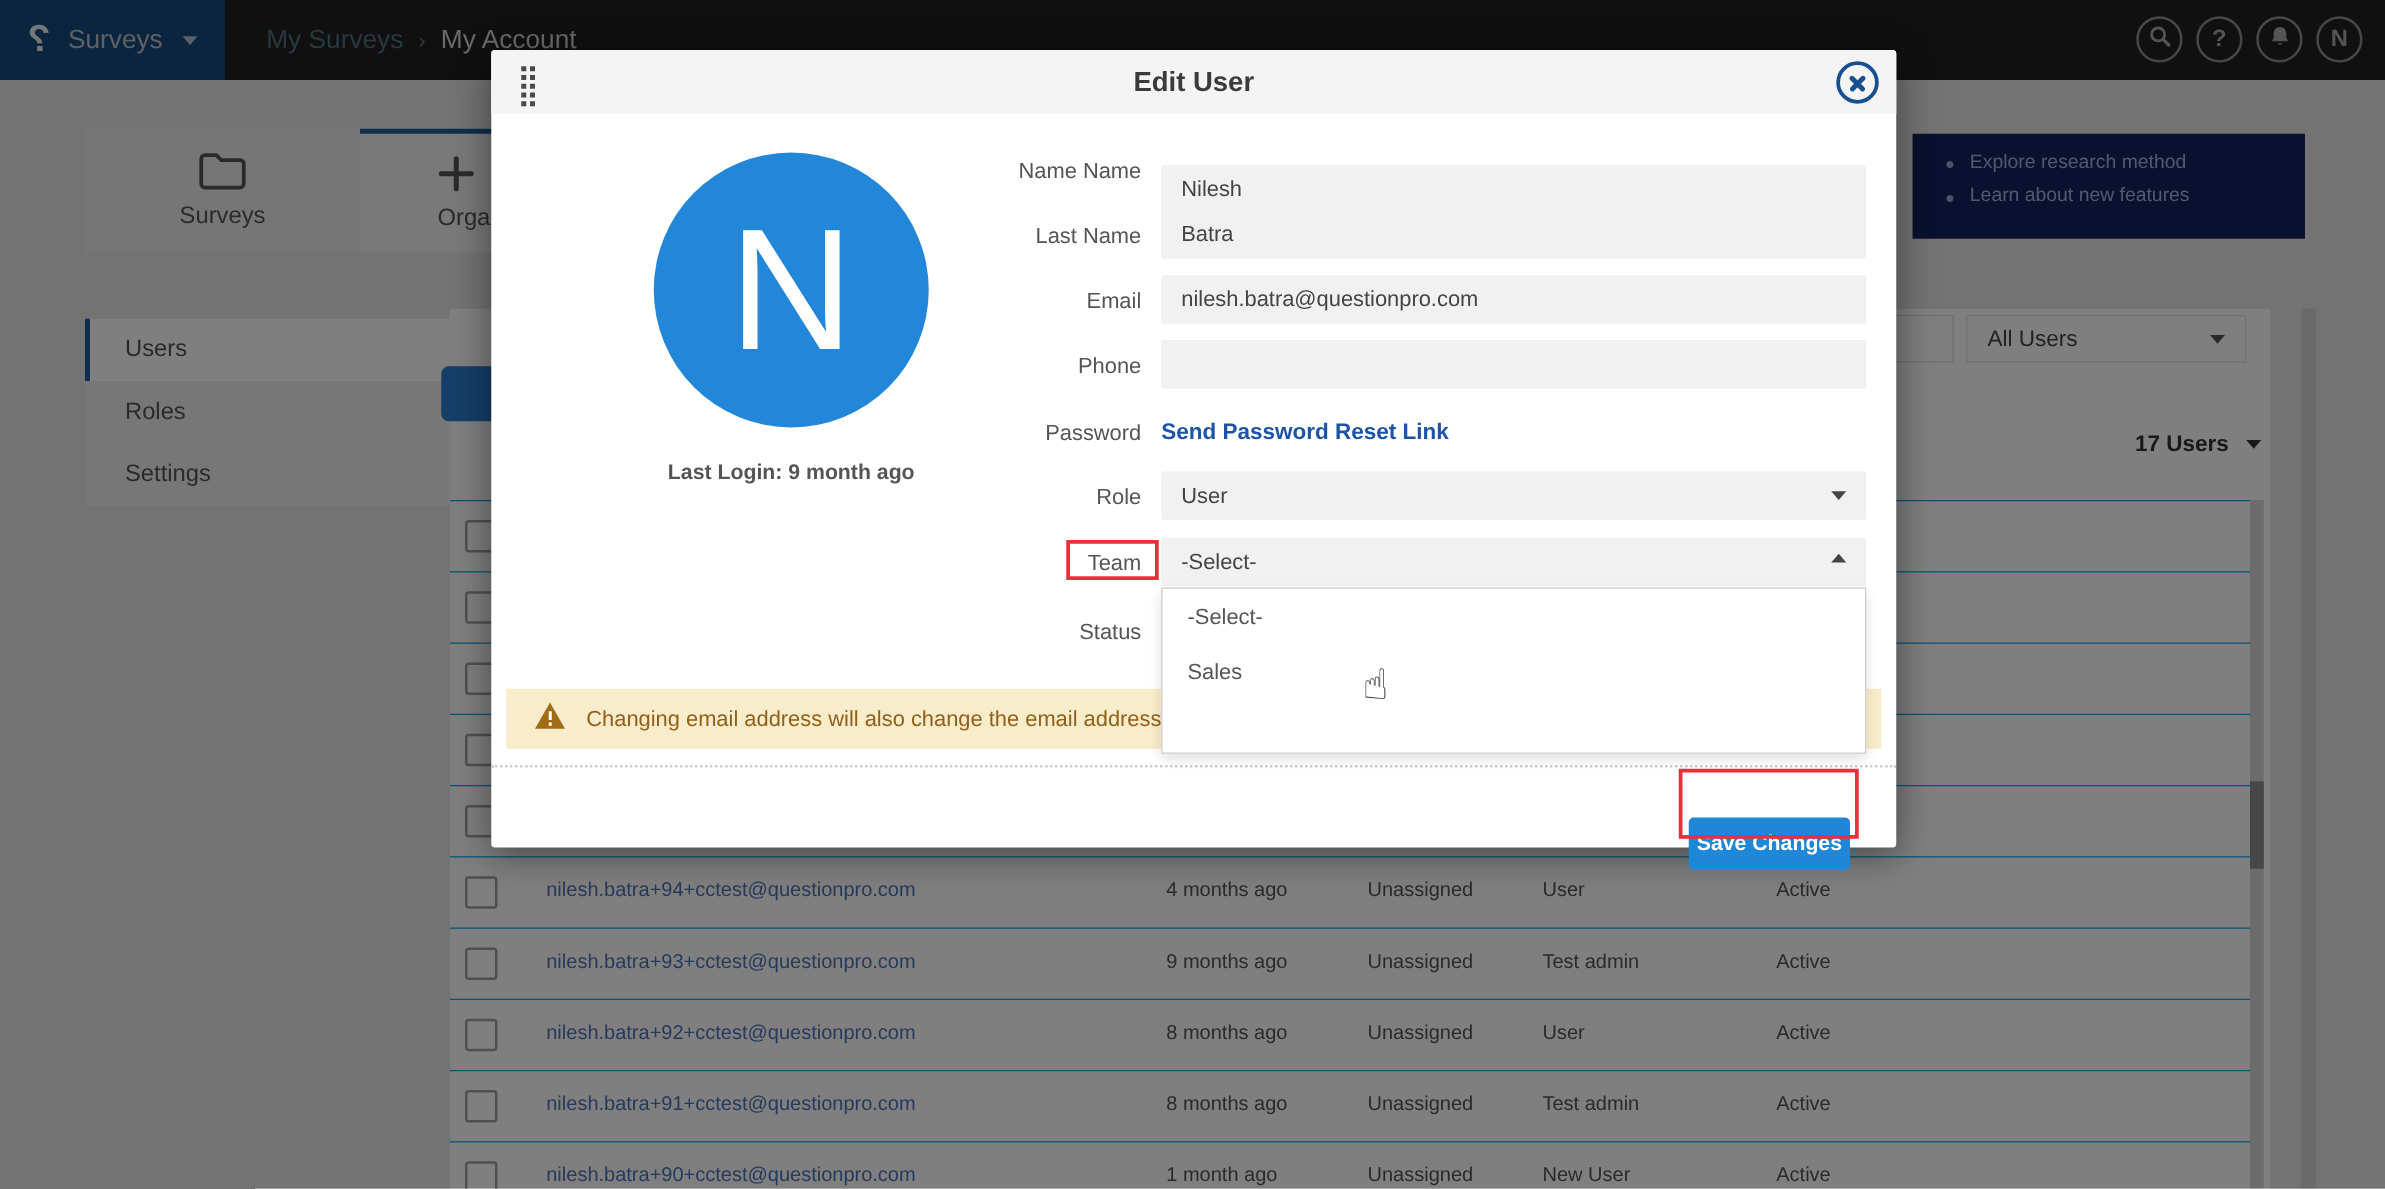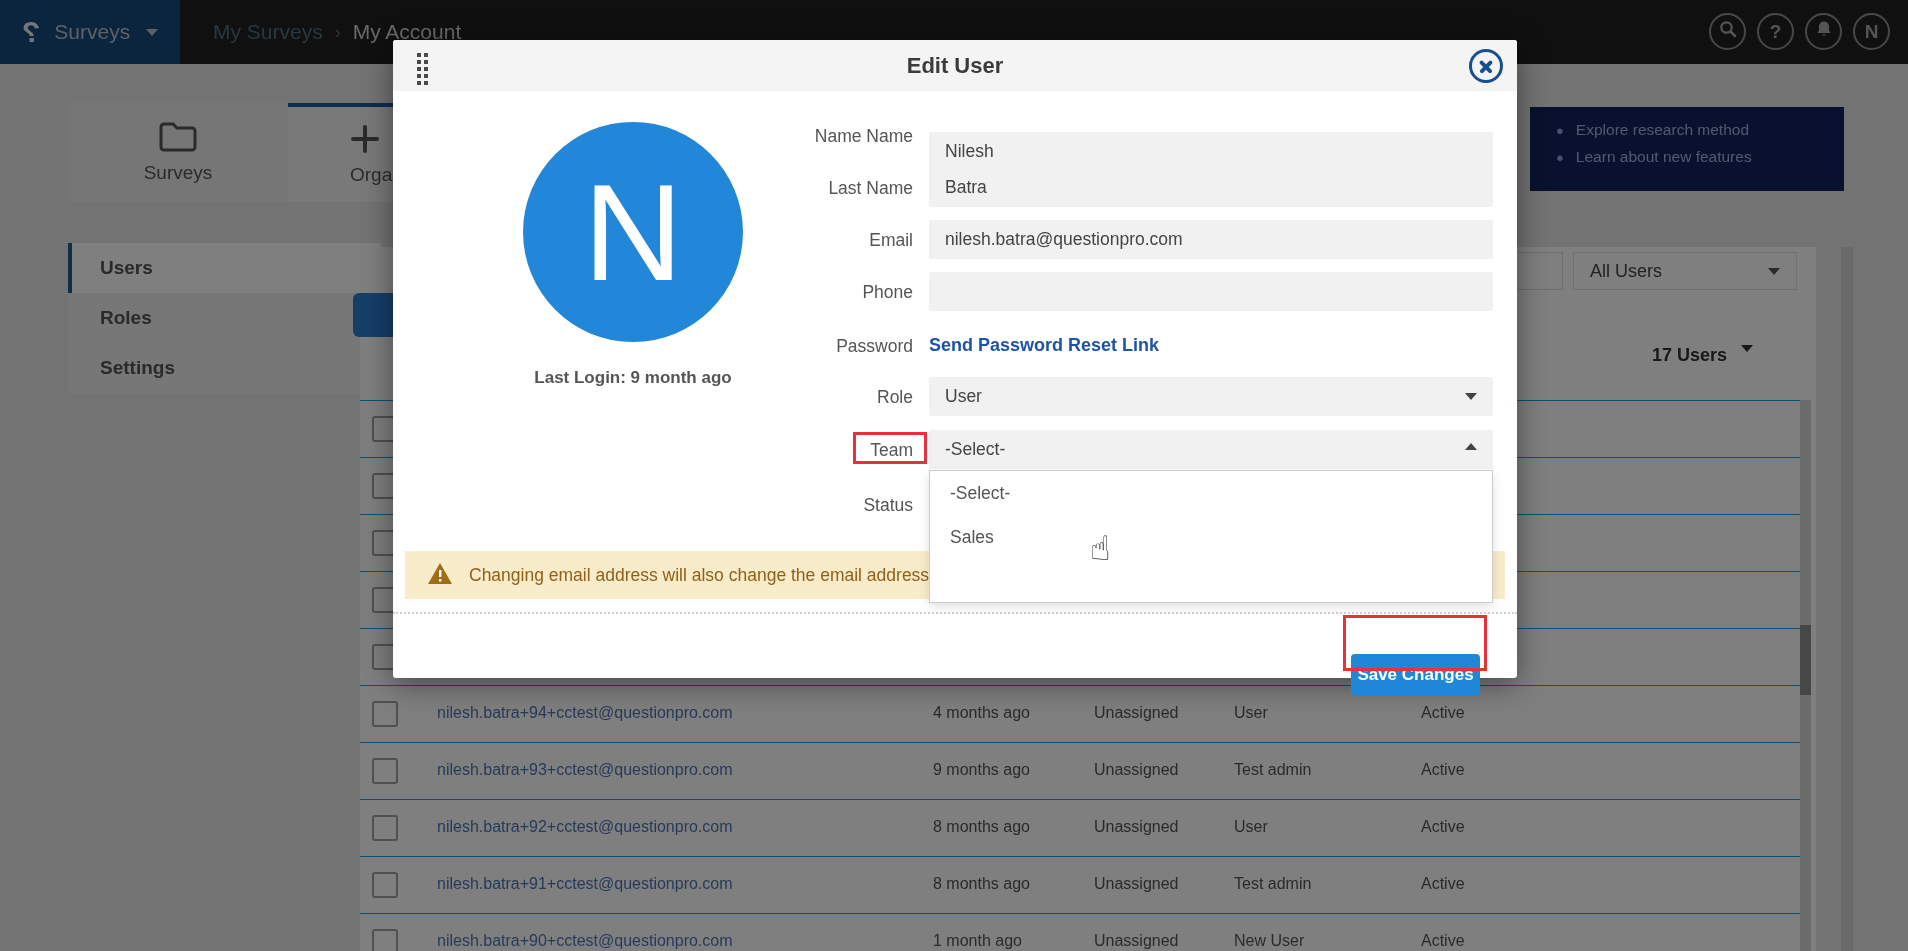--- a/index.html
+++ b/index.html
@@ -24,29 +24,29 @@
   
   .tab{position:absolute;top:103px;height:99px;display:flex;flex-direction:column;
     align-items:center;justify-content:center;gap:10px;color:#555;font-size:19px;box-sizing:border-box;}
   .tab1{left:68px;width:220px;background:#ececec;}
   .tab2{left:288px;width:190px;background:#f3f3f3;border-top:4px solid #1e5d96;align-items:flex-start;padding-left:62px;}
   .folder-icon svg{display:block;}
   .promo{position:absolute;left:1530px;top:107px;width:314px;height:84px;background:#13235c;
     padding:14px 0 0 26px;box-sizing:border-box;}
   .promo-item{color:#9db3e4;font-size:15.5px;margin-bottom:9px;display:flex;gap:12px;align-items:center;}
   .promo-item .bullet{font-size:13px;color:#8ea6d8;}
-  .sidebar{position:absolute;left:68px;top:243px;width:313px;font-weight:bold;}
+  .sidebar{position:absolute;left:68px;top:255px;width:313px;}
   .side-item{height:50px;line-height:50px;padding-left:32px;background:#eeeeee;color:#555;font-size:19px;box-sizing:border-box;}
   .side-item.active{background:#ffffff;border-left:4px solid #1e5d96;padding-left:28px;}
   .card{position:absolute;left:360px;top:247px;width:1456px;height:704px;background:#ffffff;}
   .search-frag{position:absolute;left:1460px;top:252px;width:103px;height:38px;background:#fff;border:1px solid #ddd;box-sizing:border-box;}
   .filter-select{position:absolute;left:1573px;top:252px;width:224px;height:38px;background:#fff;border:1px solid #e2e2e2;
     box-sizing:border-box;display:flex;align-items:center;justify-content:space-between;padding:0 16px;color:#444;font-size:18px;}
   .filter-select .caret-down{border-top-color:#555;}
-  .count-wrap{position:absolute;left:1652px;top:345px;display:flex;gap:12px;color:#333;font-size:18px;font-weight:bold;}
+  .count-wrap{position:absolute;left:1708px;top:345px;display:flex;align-items:center;gap:12px;color:#333;font-size:18px;font-weight:bold;}
   .count-wrap .caret-down{border-top-color:#333;}
   .rows{position:absolute;left:360px;top:400px;width:1440px;}
   .row{position:relative;height:56px;border-top:1px solid #0ea5e9;}
   .checkbox{position:absolute;left:12px;top:15px;width:26px;height:26px;border:2px solid #a0a0a0;border-radius:3px;background:#fff;box-sizing:border-box;}
   .cell{position:absolute;top:18px;font-size:16px;color:#555;white-space:nowrap;}
   .cell.email{left:77px;color:#4f74b3;}
   .cell.login{left:573px;}
   .cell.team{left:734px;}
   .cell.role{left:874px;}
   .cell.status{left:1042px;margin-left:19px;}

